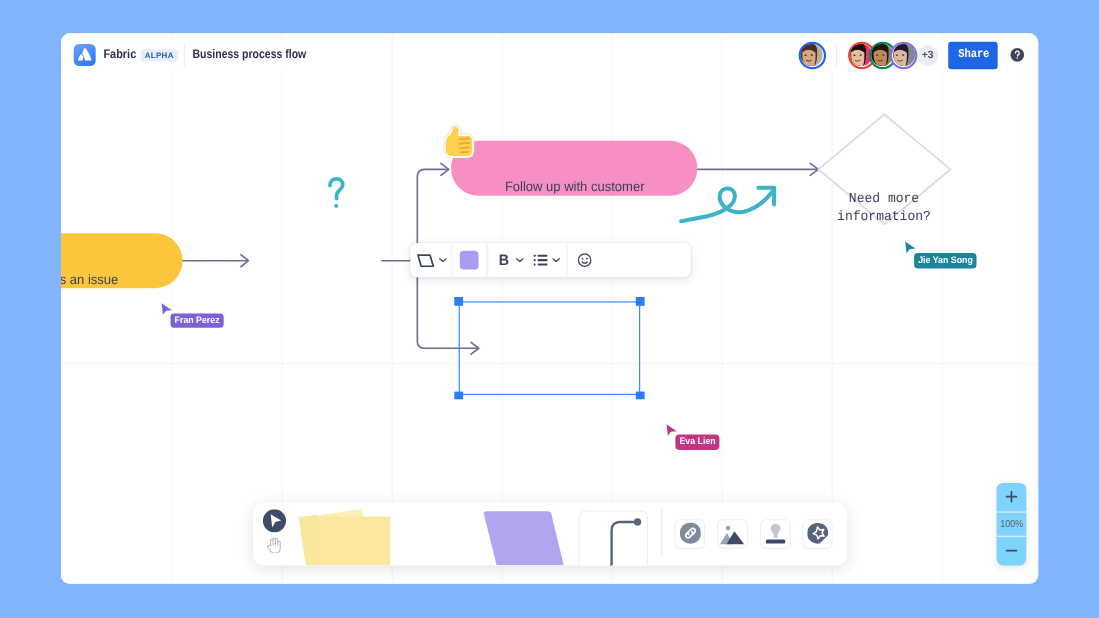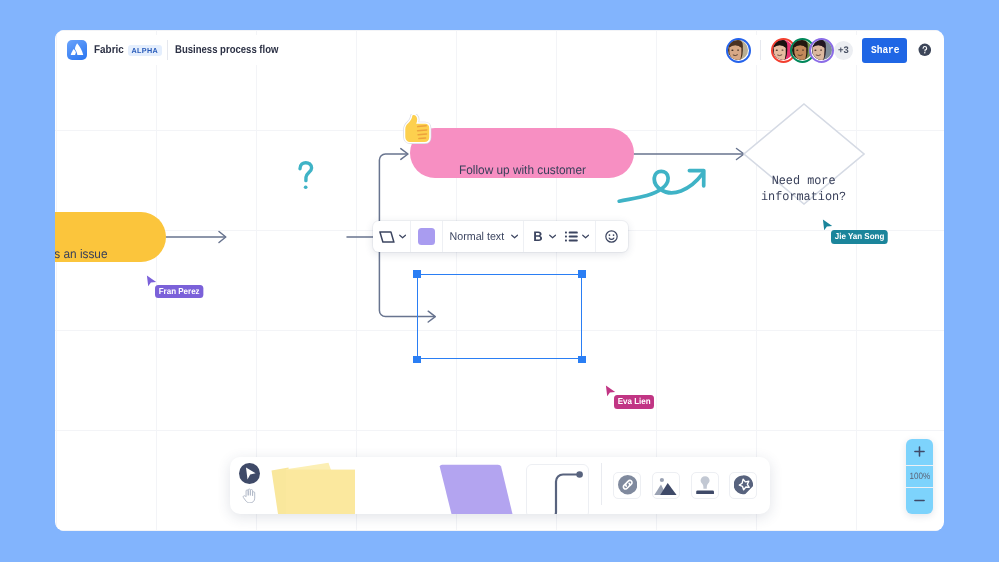--- a/index.html
+++ b/index.html
@@ -344,26 +344,20 @@
         </svg>
         <svg class="cv" width="7.2" height="5" viewBox="0 0 10 6">
           <path d="M1 1.2 L5 4.8 L9 1.2" fill="none" stroke="#3c4560" stroke-width="1.6" stroke-linecap="round" stroke-linejoin="round"></path>
         </svg>
       </div>
       <div class="fmtdiv"></div>
       <div class="fbtn" style="width:31.5px">
         <div class="swatch"></div>
       </div>
       <div class="fmtdiv"></div>
-      <div class="fbtn" style="width:79.8px;gap:5.5px">
-        <span class="ftlabel">Normal text</span>
-        <svg class="cv" width="7.2" height="5" viewBox="0 0 10 6">
-          <path d="M1 1.2 L5 4.8 L9 1.2" fill="none" stroke="#3c4560" stroke-width="1.6" stroke-linecap="round" stroke-linejoin="round"></path>
-        </svg>
-      </div>
       <div class="fmtdiv"></div>
       <div class="fbtn" style="width:34px;gap:6px">
         <span class="bold-b" style="margin-left:7px">B</span>
         <svg class="cv" width="7.2" height="5" viewBox="0 0 10 6">
           <path d="M1 1.2 L5 4.8 L9 1.2" fill="none" stroke="#3c4560" stroke-width="1.6" stroke-linecap="round" stroke-linejoin="round"></path>
         </svg>
       </div>
       <div class="fbtn" style="width:37px;gap:4.5px">
         <svg width="13" height="11" viewBox="0 0 13 11" style="margin-left:1px">
           <g fill="#3c4560">

